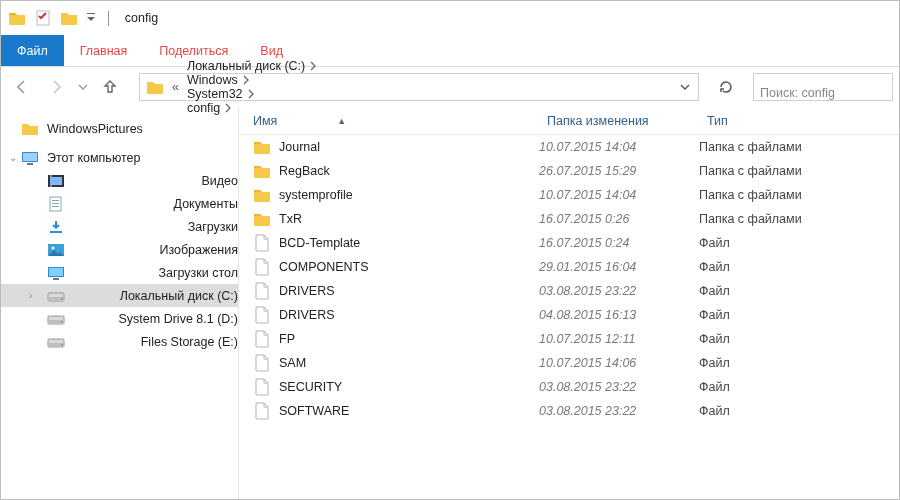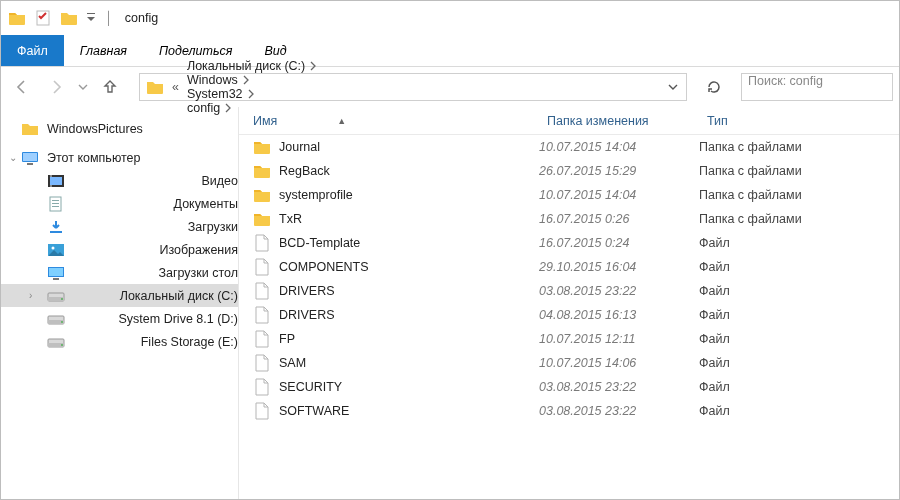--- a/index.html
+++ b/index.html
@@ -7,34 +7,34 @@
   .window { width:900px; height:500px; border:1px solid #bdbdbd; position:relative; overflow:hidden; }
   
   .titlebar { height:34px; display:flex; align-items:center; padding:0 6px; gap:6px; }
   .titlebar .ico { width:20px; height:20px; display:inline-flex; align-items:center; justify-content:center; }
   .titlebar .sep { color:#888; padding:0 2px; }
   .titlebar .title { padding-left:4px; }
   
   .ribbon { height:32px; display:flex; align-items:stretch; border-bottom:1px solid #dadada; }
   .ribbon .tab { padding:0 16px; display:flex; align-items:center; cursor:default; }
   .ribbon .tab.file { background:#1979ca; color:#fff; font-weight:400; }
-  .ribbon .tab.item { color:#000000;font-style:italic; }
+  .ribbon .tab.item { color:#ef4444; }
   
   .toolbar { height:40px; display:flex; align-items:center; padding:0 6px; gap:4px; }
   .navbtn { width:30px; height:30px; display:flex; align-items:center; justify-content:center; color:#777; border-radius:2px; }
   .navbtn.enabled { color:#555; }
   .crumbs-wrap { flex:1; min-width:0; display:flex; align-items:center; height:28px; border:1px solid #cfcfcf; margin:0 8px 0 10px; padding:0 2px 0 4px; gap:2px; position:relative; }
   .crumbs-wrap .folder-lead { width:22px; display:flex; align-items:center; justify-content:center; }
   .crumbs-wrap .dbl-chevron { color:#555; padding:0 4px; }
   .crumb { display:flex; align-items:center; gap:4px; padding:0 2px; }
   .crumb span { white-space:nowrap; }
   .chev { color:#666; }
   .crumbs-wrap .dropdown-arrow { margin-left:auto; color:#444; padding:0 6px; }
   .refresh { width:26px; height:26px; display:flex; align-items:center; justify-content:center; color:#444; margin-left:2px; }
-  .search { width:152px; height:28px; border:1px solid #cfcfcf; display:flex; align-items:flex-start; padding:0 6px; color:#888; margin-left:10px; }
+  .search { width:140px; height:28px; border:1px solid #cfcfcf; display:flex; align-items:flex-end; padding:0 6px; color:#888; margin-left:10px; }
   
   .body { position:absolute; top:106px; bottom:0; left:0; right:0; display:flex; }
   
   .nav { width:238px; border-right:1px solid #e6e6e6; padding:10px 0 0 0; overflow:hidden; }
   .nav .grp { margin-bottom:6px; }
   .nav .row { display:flex; align-items:center; height:23px; padding-left:20px; gap:8px; position:relative; }
   .nav .row .exp { position:absolute; left:8px; color:#888; font-size:10px; }
   .nav .row.selected { background:#dcdcdc; }
   .nav .lvl2 { padding-left:46px;justify-content:space-between; }
   .nav .ico { width:18px; height:18px; display:inline-flex; align-items:center; justify-content:center; }
@@ -368,21 +368,21 @@
           <div class="filerow">
             <div class="c-name">
               <span class="fileico">
                 <svg width="16" height="18" viewBox="0 0 16 18">
                   <path d="M2 1h8l4 4v12H2z" fill="#fff" stroke="#b5b5b5"></path>
                   <path d="M10 1v4h4" fill="none" stroke="#b5b5b5"></path>
                 </svg>
               </span>
               <span>COMPONENTS</span>
             </div>
-            <div class="c-date">29.10.2015 16:04</div>
+            <div class="c-date">29.01.2015 16:04</div>
             <div class="c-type">Файл</div>
           </div>
           <div class="filerow">
             <div class="c-name">
               <span class="fileico">
                 <svg width="16" height="18" viewBox="0 0 16 18">
                   <path d="M2 1h8l4 4v12H2z" fill="#fff" stroke="#b5b5b5"></path>
                   <path d="M10 1v4h4" fill="none" stroke="#b5b5b5"></path>
                 </svg>
               </span>

